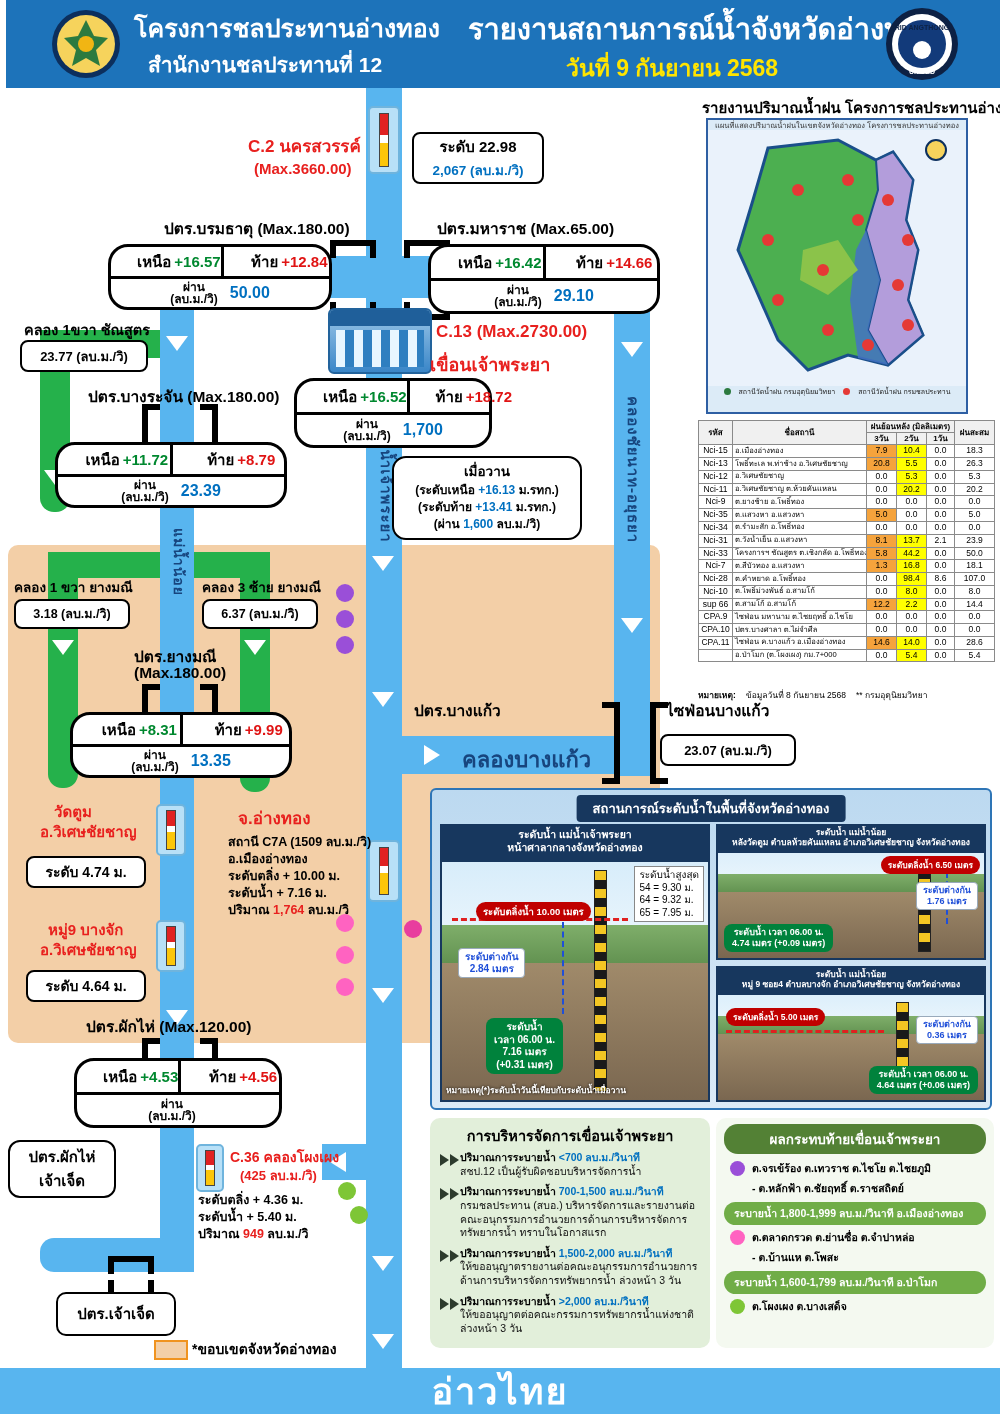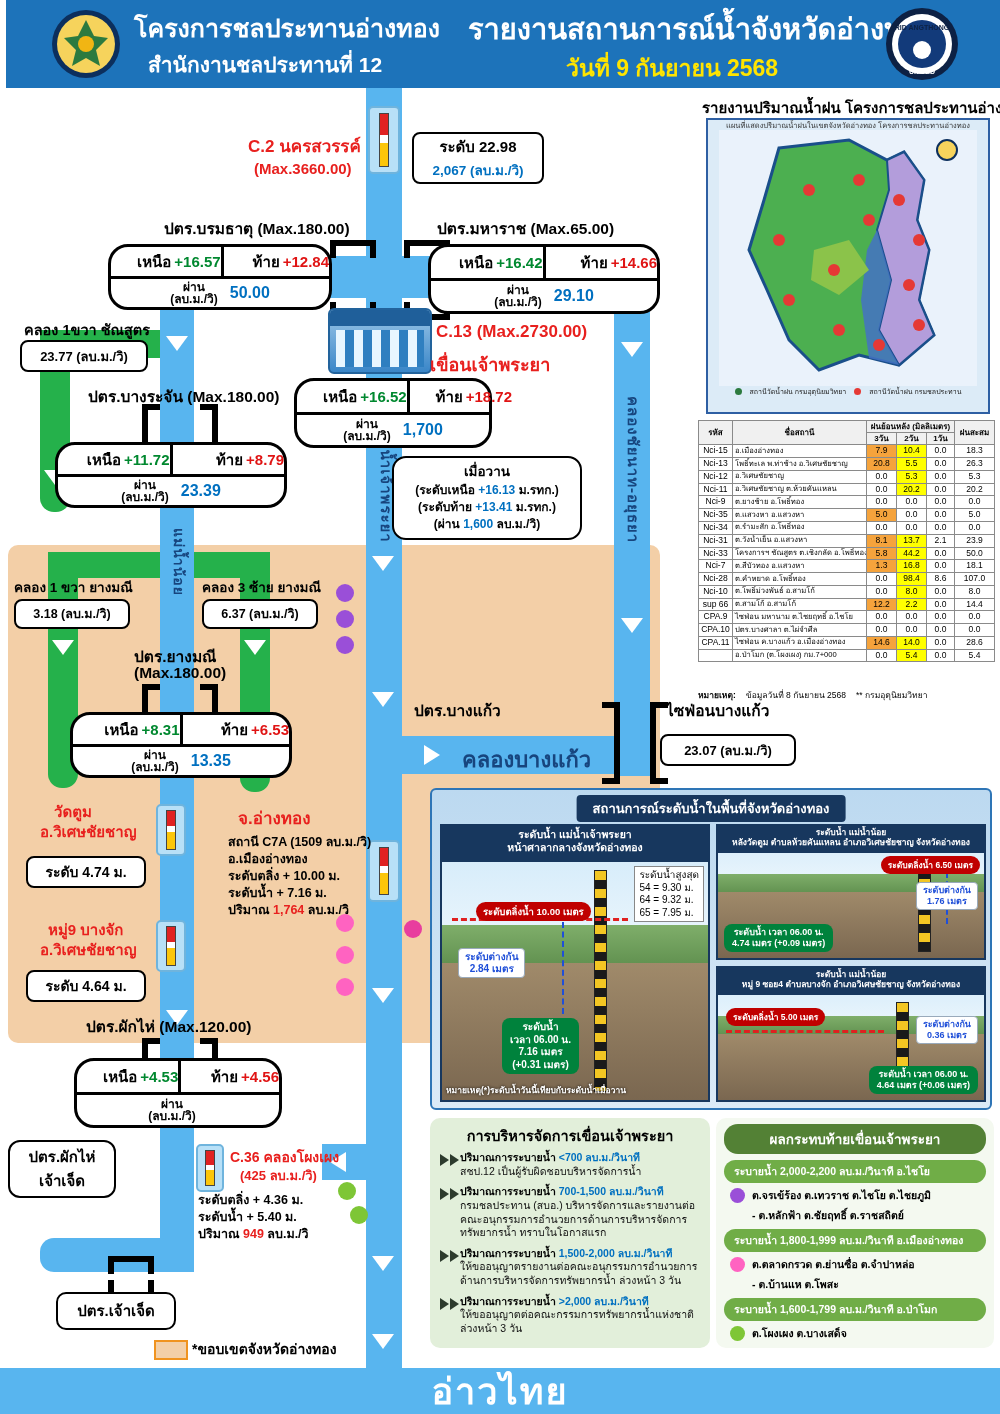--- a/index.html
+++ b/index.html
@@ -24,21 +24,21 @@
   
   .brk{z-index:6;}
   .brk.l{width:12px;height:34px;border-left:6px solid #000;border-top:6px solid #000;border-bottom:6px solid #000;}
   .brk.r{width:12px;height:34px;border-right:6px solid #000;border-top:6px solid #000;border-bottom:6px solid #000;}
   .brk.t{width:34px;height:12px;border-top:6px solid #000;border-left:6px solid #000;border-right:6px solid #000;}
   .brk.b{width:34px;height:12px;border-bottom:6px solid #000;border-left:6px solid #000;border-right:6px solid #000;}
   .brk.tall{height:70px;}
   
   .gatebox{border:3px solid #000;border-radius:20px;background:#fff;display:flex;flex-direction:column;z-index:7;box-sizing:border-box;}
   .g-top{display:flex;border-bottom:3px solid #000;flex:1.05;}
-  .g-cell{flex:1;display:flex;align-items:center;justify-content:flex-end;gap:3px;font-weight:bold;font-size:15px;padding-left:26px;}
+  .g-cell{flex:1;display:flex;align-items:center;justify-content:center;gap:3px;font-weight:bold;font-size:15px;padding-left:26px;}
   .g-cell + .g-cell{border-left:3px solid #000;}
   .g-up{color:#00882f;} .g-dn{color:#e01414;}
   .g-bot{flex:1;display:flex;align-items:center;justify-content:center;gap:12px;}
   .g-pass{font-weight:bold;font-size:12px;text-align:center;line-height:1.05;}
   .g-val{color:#0070c0;font-weight:bold;font-size:16px;}
   
   .sbox{border:2.5px solid #000;border-radius:8px;background:#fff;z-index:7;display:flex;flex-direction:column;align-items:center;justify-content:center;font-weight:bold;box-sizing:border-box;}
   .blabel{font-weight:bold;font-size:15.5px;color:#000;z-index:7;white-space:nowrap;}
   .rlabel{font-weight:bold;color:#e8201e;z-index:7;white-space:nowrap;}
   .vlabel{writing-mode:vertical-rl;text-orientation:mixed;color:#17457e;font-weight:bold;z-index:5;letter-spacing:1px;}
@@ -284,21 +284,21 @@
 <div class="abs brk l" style="left:142px;top:684px"></div>
 <div class="abs brk r" style="left:200px;top:684px"></div>
 <div class="abs gatebox" style="left:70px;top:712px;width:222px;height:66px">
   <div class="g-top">
     <div class="g-cell">
         <span>เหนือ</span>
         <span class="g-up">+8.31</span>
       </div>
     <div class="g-cell">
         <span>ท้าย</span>
-        <span class="g-dn">+6.53</span>
+        <span class="g-dn">+9.99</span>
       </div>
   </div>
   <div class="g-bot">
     <div class="g-pass"><span>ผ่าน</span><br><span>(ลบ.ม./วิ)</span></div>
     <div class="g-val">13.35</div>
   </div>
 </div>
 
 <div class="abs blabel" style="left:414px;top:698px">ปตร.บางแก้ว</div>
 <div class="abs bigklong" style="left:462px;top:742px">คลองบางแก้ว</div>
@@ -383,33 +383,33 @@
 <div class="abs" style="left:198px;top:1192px;z-index:7;font-weight:bold;font-size:12.5px;line-height:1.35">
   <div class="nw">ระดับตลิ่ง + 4.36 ม.</div>
   <div class="nw">ระดับน้ำ + 5.40 ม.</div>
   <div class="nw"><span>ปริมาณ</span> <span class="red">949</span> <span>ลบ.ม./วิ</span></div>
 </div>
 <div class="abs dot" style="left:338px;top:1182px;background:#7ec636"></div>
 <div class="abs dot" style="left:350px;top:1206px;background:#7ec636"></div>
 
 <div class="abs brk t" style="left:108px;top:1256px"></div>
 <div class="abs brk b" style="left:108px;top:1280px"></div>
-<div class="abs sbox" style="left:56px;top:1292px;width:120px;height:38px;border-radius:10px;font-size:15px">
+<div class="abs sbox" style="left:56px;top:1292px;width:120px;height:44px;border-radius:10px;font-size:15px">
   <span>ปตร.เจ้าเจ็ด</span>
 </div>
 
 <div class="abs lg-swatch" style="left:154px;top:1340px;width:30px;height:16px"></div>
 <div class="abs blabel" style="left:192px;top:1338px;font-size:14px">*ขอบเขตจังหวัดอ่างทอง</div>
 
 <div class="abs gulf">
   <span>อ่าวไทย</span>
 </div>
 
 <div class="abs blabel" style="left:702px;top:96px;font-size:15px">รายงานปริมาณน้ำฝน โครงการชลประทานอ่างทอง</div>
-<div class="abs mappanel" style="left:706px;top:118px;width:284px;height:296px">
+<div class="abs mappanel" style="left:706px;top:118px;width:262px;height:296px">
   <div class="map-caption">แผนที่แสดงปริมาณน้ำฝนในเขตจังหวัดอ่างทอง โครงการชลประทานอ่างทอง</div>
   <svg width="258" height="256" viewBox="0 0 258 256" style="display:block;margin:0 auto">
     <rect x="0" y="0" width="258" height="256" fill="#eaf2fb"></rect>
     <path d="M60,18 L130,10 L168,30 L185,22 L205,50 L198,90 L210,120 L200,170 L215,205 L180,235 L140,225 L100,240 L70,210 L48,160 L30,120 L45,70 Z" fill="#4caf50" stroke="#1a4f8a" stroke-width="3"></path>
     <path d="M168,30 L185,22 L205,50 L198,90 L210,120 L200,170 L215,205 L180,235 L160,200 L172,150 L158,100 L170,60 Z" fill="#b39ddb" stroke="#1a4f8a" stroke-width="2"></path>
     <path d="M158,100 L172,150 L160,200 L180,235 L150,228 L142,170 L148,120 Z" fill="#4472c4" opacity="0.85"></path>
     <path d="M95,120 L130,110 L150,140 L120,165 L92,150 Z" fill="#8bc34a"></path>
     <circle cx="90" cy="60" r="6" fill="#e53935"></circle>
       <circle cx="140" cy="50" r="6" fill="#e53935"></circle>
     <circle cx="180" cy="70" r="6" fill="#e53935"></circle>
@@ -617,21 +617,21 @@
       <div>64 = 9.32 ม.</div>
       <div>65 = 7.95 ม.</div>
     </div>
     <div class="bankline" style="left:10px;right:80px;top:92px"></div>
     <div class="rpill" style="left:34px;top:76px">ระดับตลิ่งน้ำ 10.00 เมตร</div>
     <div class="diffline" style="left:120px;top:96px;height:92px"></div>
     <div class="diffbox" style="left:16px;top:122px">
       <div>ระดับต่างกัน</div>
       <div>2.84 เมตร</div>
     </div>
-    <div class="gpill" style="left:60px;top:192px">
+    <div class="gpill" style="left:44px;top:192px">
       <div>ระดับน้ำ</div>
       <div>เวลา 06.00 น.</div>
       <div>7.16 เมตร</div>
       <div>(+0.31 เมตร)</div>
     </div>
     <div class="ph-note" style="left:4px;bottom:3px">หมายเหตุ(*)ระดับน้ำวันนี้เทียบกับระดับน้ำเมื่อวาน</div>
   </div>
 
   <div class="photo" style="left:284px;top:34px;width:270px;height:136px">
     <div class="ph-sky"></div>
@@ -718,21 +718,20 @@
           <div><span class="mg-pre">ปริมาณการระบายน้ำ </span><span class="mg-amt">&gt;2,000 ลบ.ม./วินาที</span></div>
           <div class="mg-desc">ให้ขออนุญาตต่อคณะกรรมการทรัพยากรน้ำแห่งชาติ ล่วงหน้า 3 วัน</div>
         </div>
       </div>
     </div>
 </div>
 
 <div class="abs impact" style="left:716px;top:1118px;width:278px;height:230px">
   <div class="im-title">ผลกระทบท้ายเขื่อนเจ้าพระยา</div>
   <div id="impact-groups">
-      <div class="im-pill">ระบายน้ำ 2,000-2,200 ลบ.ม./วินาที   อ.ไชโย</div>
       <div class="im-row">
         <span class="im-dot" style="background: rgb(154, 79, 216);"></span>
         <span>ต.จรเข้ร้อง ต.เทวราช ต.ไชโย ต.ไชยภูมิ</span>
       </div>
       <div class="im-row">
         <span class="im-sp"></span>
         <span>- ต.หลักฟ้า ต.ชัยฤทธิ์ ต.ราชสถิตย์</span>
       </div>
       <div class="im-pill">ระบายน้ำ 1,800-1,999 ลบ.ม./วินาที   อ.เมืองอ่างทอง</div>
       <div class="im-row">

